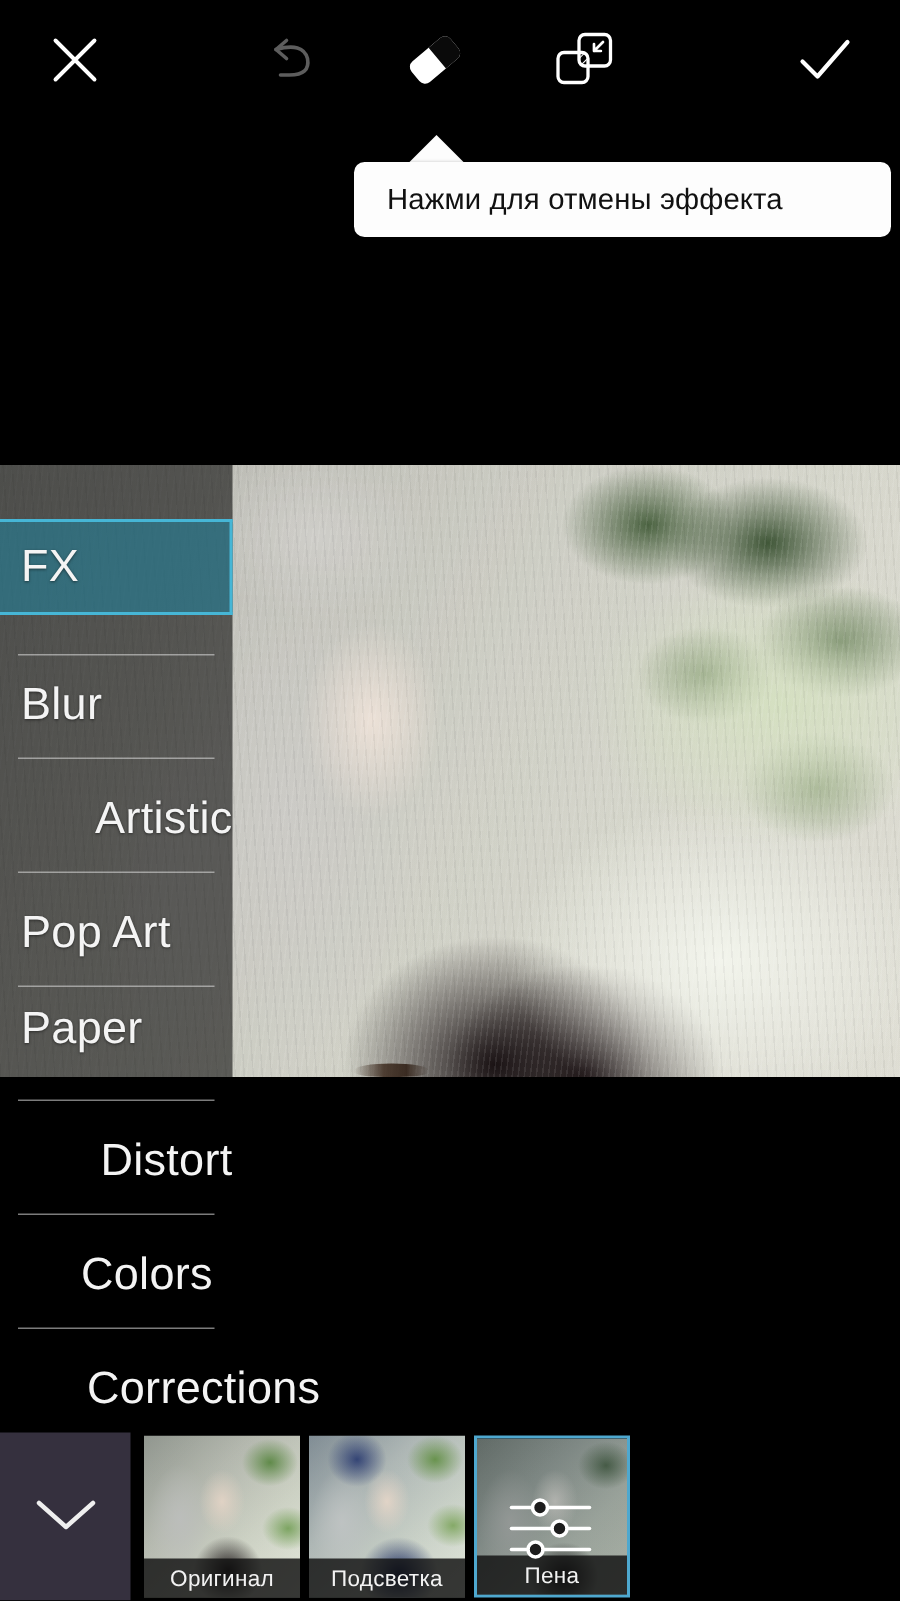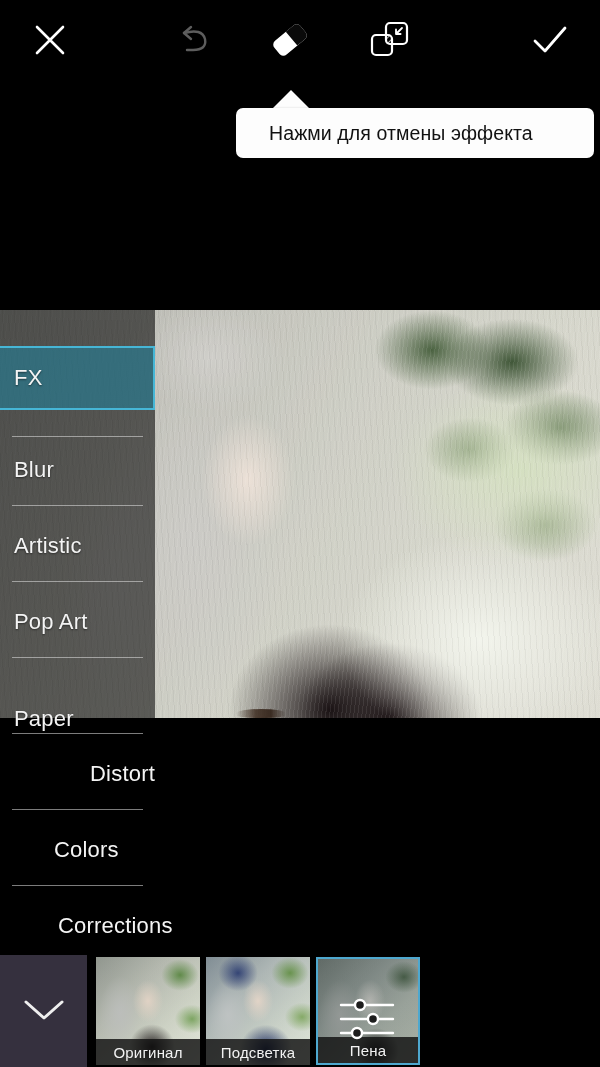--- a/index.html
+++ b/index.html
@@ -41,21 +41,20 @@
     display: flex; align-items: center;
     z-index: 6;
     box-shadow: 0 1px 3px rgba(0,0,0,0.35);
   }
   .tooltip-text {
     color: #111;
     font-size: 19.5px;
     padding-left: 22px;
     letter-spacing: 0.1px;
     white-space: nowrap;
-    margin-left: 11px;
   }
   .tooltip-arrow {
     position: absolute;
     left: 272px; top: 90px;
     width: 0; height: 0;
     border-left: 19px solid transparent;
     border-right: 19px solid transparent;
     border-bottom: 19px solid #fdfdfd;
     z-index: 6;
   }
@@ -130,21 +129,21 @@
     width: 155px; height: 645px;
   }
   .sb-item {
     position: absolute; left: 0;
     width: 155px; height: 64px;
     display: flex; align-items: center;
     cursor: pointer;
   }
   .sb-item .sb-label {
     color: #f4f4f4;
-    font-size: 22px;
+    font-size: 30px;
     padding-left: 14px;
     letter-spacing: 0.2px;
     text-shadow: 0 1px 2px rgba(0,0,0,0.5);
   }
   .sb-item.active {
     background: rgba(36,126,150,0.62);
     border: 2px solid #46b6d6;
     border-left: none;
   }
   .sb-sep {
@@ -243,31 +242,31 @@
       <div class="sb-item active" style="top:36px;">
         <span class="sb-label">FX</span>
       </div>
 
       <div class="sb-sep" style="top:126px;"></div>
       <div class="sb-item" style="top:128px;">
         <span class="sb-label">Blur</span>
       </div>
 
       <div class="sb-sep" style="top:195px;"></div>
-      <div class="sb-item" style="top:204px;">
+      <div class="sb-item" style="top:204px;justify-content:flex-end;">
         <span class="sb-label">Artistic</span>
       </div>
 
       <div class="sb-sep" style="top:271px;"></div>
       <div class="sb-item" style="top:280px;">
         <span class="sb-label">Pop Art</span>
       </div>
 
       <div class="sb-sep" style="top:347px;"></div>
-      <div class="sb-item" style="top:358px;align-items:flex-end;">
+      <div class="sb-item" style="top:344px;">
         <span class="sb-label">Paper</span>
       </div>
 
       <div class="sb-sep" style="top:423px;"></div>
       <div class="sb-item" style="top:432px;justify-content:flex-end;">
         <span class="sb-label">Distort</span>
       </div>
 
       <div class="sb-sep" style="top:499px;"></div>
       <div class="sb-item" style="top:508px;padding-left:40px;">

